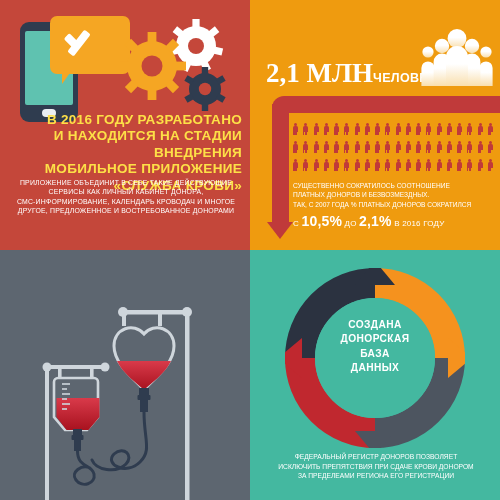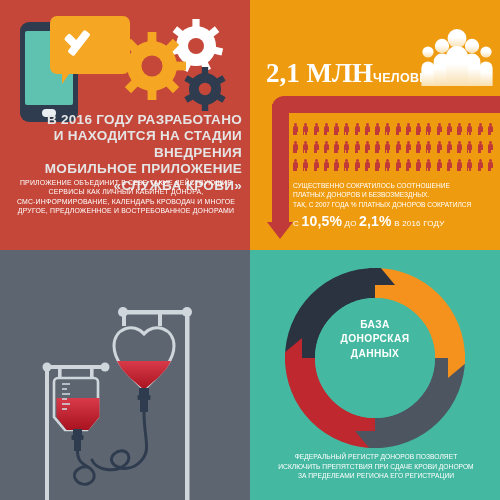--- a/index.html
+++ b/index.html
@@ -10,21 +10,21 @@
 
   .poster{position:relative;width:500px;height:500px;overflow:hidden;}
 
   .quad{position:absolute;width:250px;height:250px;overflow:hidden;}
   .q-tl{left:0;top:0;background:#c4473a;}
   .q-tr{left:250px;top:0;background:#ef9b0f;}
   .q-bl{left:0;top:250px;background:#5d6670;}
   .q-br{left:250px;top:250px;background:#44b8a0;}
 
   
-  .hl{color:#e5e5e5;font-weight:bold;letter-spacing:.3px;
+  .hl{color:#fde047;font-weight:bold;letter-spacing:.3px;
       text-transform:uppercase;line-height:1.22;}
   .body-txt{color:#ffffff;text-transform:uppercase;line-height:1.34;
             letter-spacing:.2px;}
 
   
   .tl-art{position:absolute;left:12px;top:14px;width:230px;height:108px;}
   .phone{position:absolute;left:8px;top:8px;width:58px;height:100px;
          background:#2f3c4f;border-radius:9px;}
   .phone-screen{position:absolute;left:5px;top:9px;width:48px;height:74px;
                 background:#5fc2b0;border-radius:2px;}
@@ -594,22 +594,23 @@
 
     <polygon points="165,68 185,92 145,92" fill="#f5921e" transform="rotate(90 165 90)"></polygon>
     <polygon points="90,143 110,167 70,167" fill="#4d5560" transform="rotate(180 90 165)"></polygon>
     <polygon points="15,68 35,92 -5,92" fill="#c0282f" transform="rotate(270 15 90)"></polygon>
     <polygon points="90,-7 110,17 70,17" fill="#2b3240"></polygon>
 
     <circle cx="90" cy="90" r="60" fill="#44b8a0"></circle>
   </svg>
 
   <div class="cyc-txt">
+    <div>СОЗДАНА</div>
+    <div>ДОНОРСКАЯ</div>
     <div>БАЗА</div>
-    <div>ДОНОРСКАЯ</div>
     <div>ДАННЫХ</div>
   </div>
 
   <div class="br-body">
     <div>ФЕДЕРАЛЬНЫЙ РЕГИСТР ДОНОРОВ ПОЗВОЛЯЕТ</div>
     <div>ИСКЛЮЧИТЬ ПРЕПЯТСТВИЯ ПРИ СДАЧЕ КРОВИ ДОНОРОМ</div>
     <div>ЗА ПРЕДЕЛЕАМИ РЕГИОНА ЕГО РЕГИСТРАЦИИ</div>
   </div>
 
 </div>

